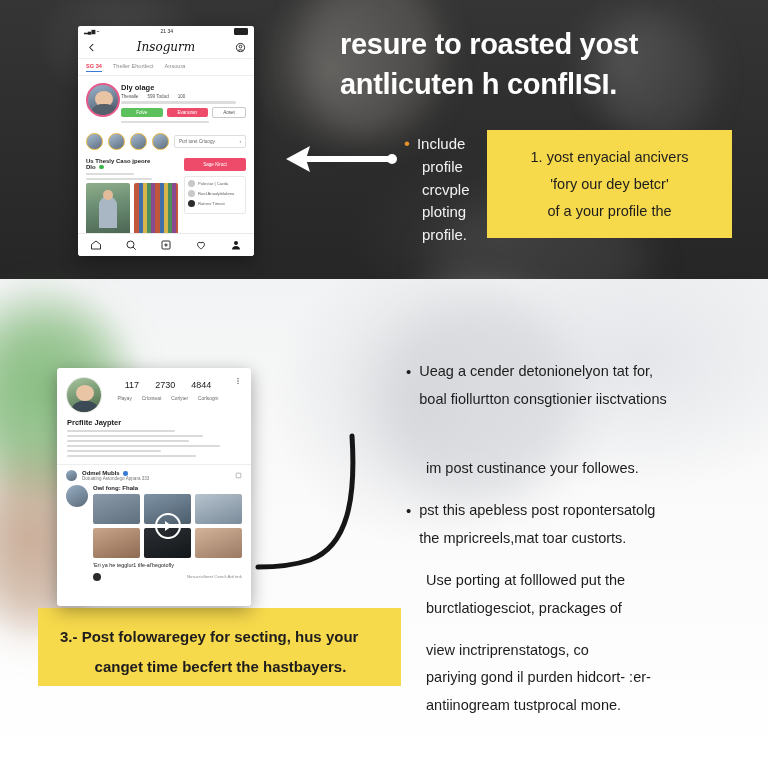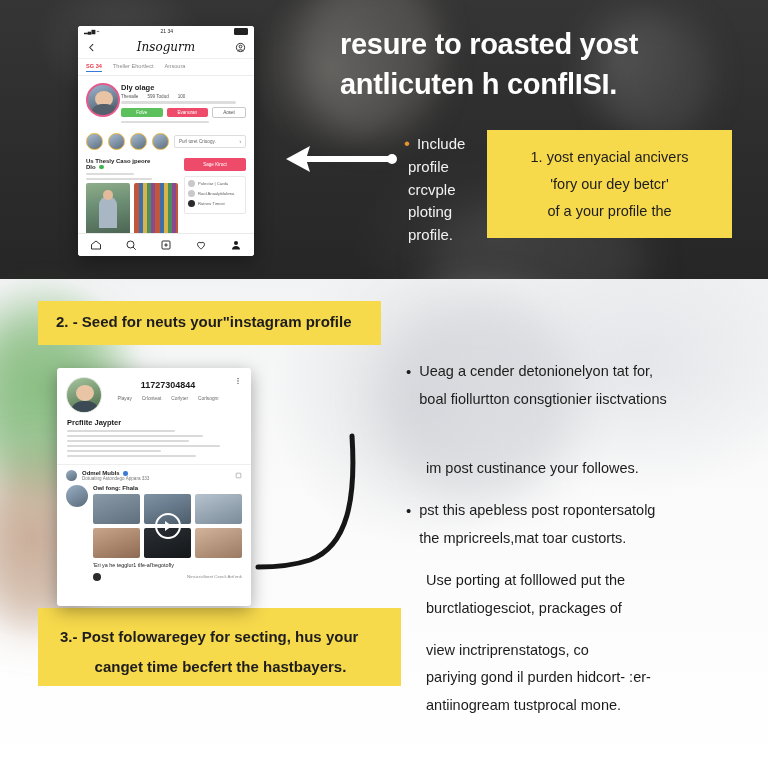--- a/index.html
+++ b/index.html
@@ -161,21 +161,21 @@
 
   
   .p2-top{display:flex;gap:8px;padding:9px 9px 5px 9px;align-items:flex-start;}
   .p2-pfp{
     width:36px;height:36px;border-radius:50%;flex:0 0 auto;overflow:hidden;position:relative;
     background:linear-gradient(160deg,#a7c6a0,#6f8f6a 60%,#4d6449);border:1.6px solid #dfe6dd;box-sizing:border-box;
   }
   .p2-pfp::after{content:"";position:absolute;left:9px;top:7px;width:18px;height:16px;border-radius:50%;background:#e9c5a6;}
   .p2-pfp::before{content:"";position:absolute;left:3px;bottom:-5px;width:30px;height:16px;border-radius:13px 13px 0 0;background:#3c4a55;z-index:2;}
   .p2-stats{flex:1;padding-top:3px;}
-  .p2-nums{display:flex;justify-content:center;font-size:9px;font-weight:bold;color:#1a1a1a;}
+  .p2-nums{display:flex;gap:16px;justify-content:center;font-size:9px;font-weight:normal;color:#1a1a1a;}
   .p2-labels{display:flex;gap:10px;justify-content:center;font-size:4.8px;color:#6a6a6a;margin-top:6px;}
   .p2-bio{padding:0 10px 4px 10px;}
   .p2-bio .t{font-size:7.5px;font-weight:bold;color:#1a1a1a;margin-bottom:3px;}
   .p2-bio .l{height:2.4px;background:#dadada;border-radius:2px;margin-bottom:2.6px;}
   .p2-post{border-top:1px solid #eee;padding:5px 9px 0 9px;}
   .p2-posthead{display:flex;gap:5px;align-items:center;margin-bottom:4px;}
   .p2-av{width:11px;height:11px;border-radius:50%;background:linear-gradient(150deg,#9ab0c6,#5a6a79);flex:0 0 auto;}
   .p2-grid{display:flex;gap:4px;}
   .p2-gcol{flex:1;display:flex;flex-direction:column;gap:4px;}
   .cell{height:30px;border-radius:2px;}
@@ -216,21 +216,21 @@
   <div class="headline">
     <div>resure to roasted yost</div>
     <div>antlicuten h conflISI.</div>
   </div>
 
   <div class="dark-bullets">
     <div class="bl-row">
       <span class="dot">•</span>
       <span>Include</span>
     </div>
-    <div style="margin-left:4px;">
+    <div style="margin-left:18px;">
       <div>profile</div>
       <div>crcvple</div>
       <div>ploting</div>
       <div>profile.</div>
     </div>
   </div>
 
   <div class="ycard ycard-1">
     <div>1. yost enyacial ancivers</div>
     <div>'fory our dey betcr'</div>
@@ -238,23 +238,20 @@
   </div>
 
   <div class="arrow-wrap">
     <svg viewBox="0 0 122 42" width="122" height="42">
       <line x1="112" y1="21" x2="26" y2="21" stroke="#ffffff" stroke-width="6" stroke-linecap="round"></line>
       <circle cx="114" cy="21" r="5" fill="#ffffff"></circle>
       <path d="M8 21 L32 8 L28 21 L32 34 Z" fill="#ffffff"></path>
     </svg>
   </div>
 
-  <div class="ycard ycard-2">
-    <span>2. - Seed for neuts your"instagram profile</span>
-  </div>
 
   <div class="curve-wrap">
     <svg viewBox="0 0 130 160" width="130" height="160">
       <path d="M100 8 C104 70, 96 118, 58 132 C40 138, 20 139, 6 139" stroke="#161616" stroke-width="5" fill="none" stroke-linecap="round"></path>
     </svg>
   </div>
 
   <div class="right-text">
     <div class="rt-bullet">
       <span class="dot">•</span>

